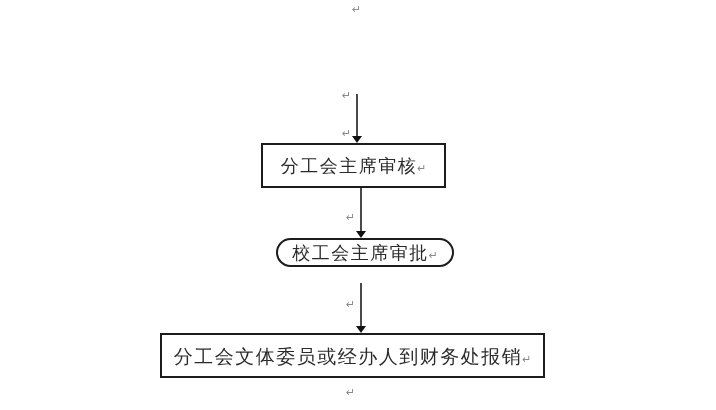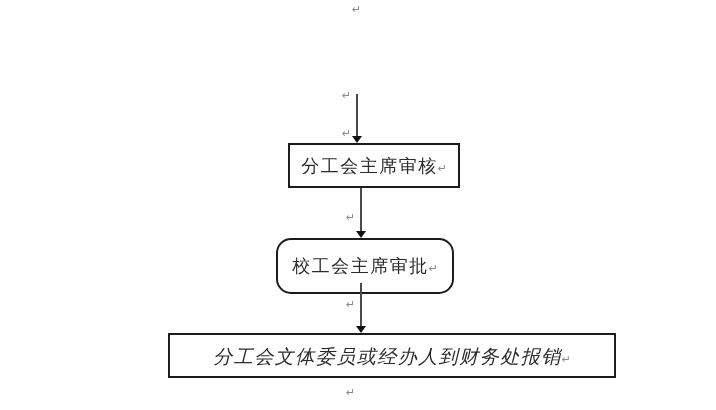--- a/index.html
+++ b/index.html
@@ -55,23 +55,23 @@
     position: absolute;
     left: 1px;
     bottom: 0;
     width: 0;
     height: 0;
     border-left: 5px solid transparent;
     border-right: 5px solid transparent;
     border-top: 7px solid #111111;
   }
   #box-1 { left: 95px;  top: 30px;  width: 536px; height: 64px; }
-  #box-2 { left: 288px; top: 143px; width: 172px; height: 45px; }
-  #box-3 { left: 276px; top: 238px; width: 178px; height: 56px; border-radius: 15px; }
-  #box-4 { left: 168px; top: 333px; width: 448px; height: 45px; font-size: 19px; font-style: italic; }
+  #box-2 { left: 261px; top: 143px; width: 185px; height: 45px; }
+  #box-3 { left: 276px; top: 238px; width: 178px; height: 29px; border-radius: 15px; }
+  #box-4 { left: 160px; top: 333px; width: 385px; height: 45px; font-size: 19px; }
   #arrow-1 { left: 351px; top: 94px;  height: 49px; }
   #arrow-2 { left: 355px; top: 188px; height: 50px; }
   #arrow-3 { left: 355px; top: 283px; height: 50px; }
 </style>
 </head>
 <body>
 
 <div class="canvas">
 
   <span class="pmark pmark-abs" style="left:352px; top:4px;">↵</span>

